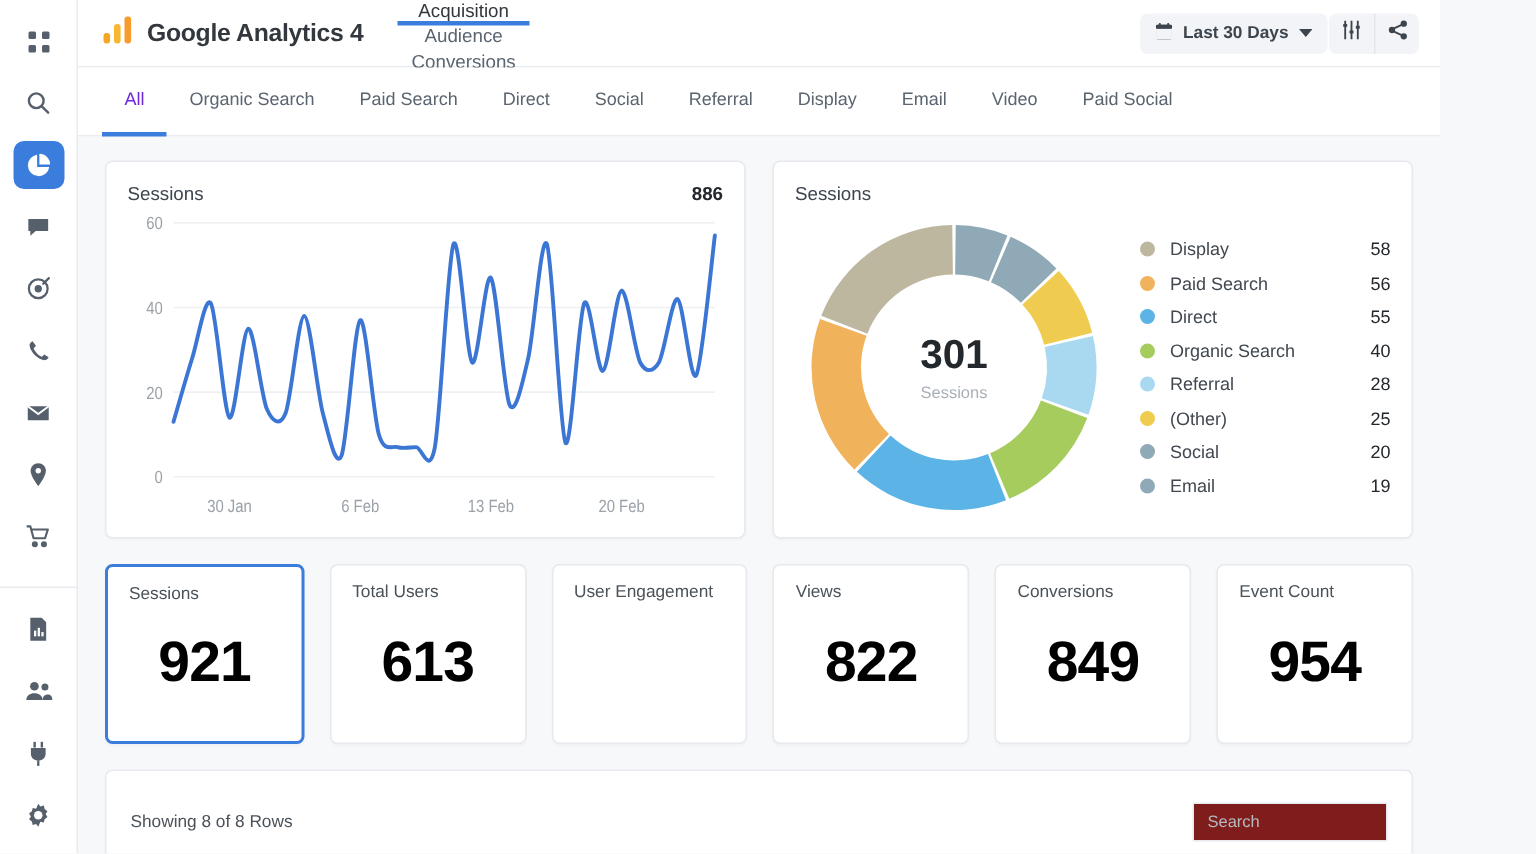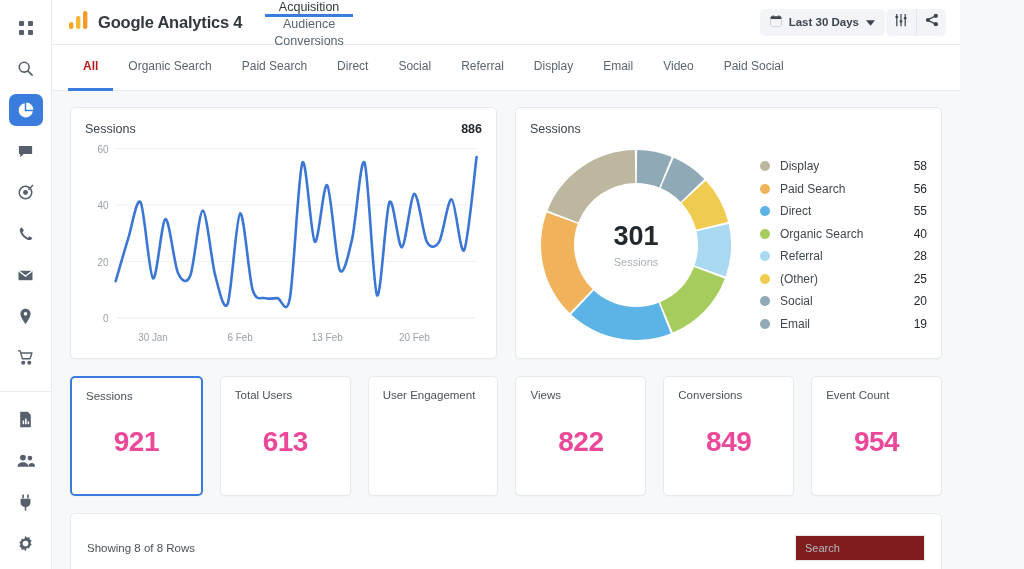--- a/index.html
+++ b/index.html
@@ -83,21 +83,21 @@
     display: flex; align-items: center;
     padding: 0 16px;
     flex: 0 0 46px;
   }
   .subtab {
     font-size: 12px; color: #5a6570;
     padding: 0 15px; height: 46px;
     display: flex; align-items: center; white-space: nowrap;
     border-bottom: 3px solid transparent;
   }
-  .subtab.active { color: #b91c1c; border-bottom-color: #3b7ddd; font-weight: bold; }
+  .subtab.active { color: #6d28d9; border-bottom-color: #3b7ddd; }
 
   
   .content { flex: 1 1 auto; padding: 16px 18px 10px 18px; overflow: hidden; }
   .row { display: flex; gap: 18px; }
 
   .card {
     background: #fff; border: 1px solid #e6e9ed; border-radius: 5px;
     box-shadow: 0 1px 2px rgba(0,0,0,0.03);
   }
 
@@ -130,21 +130,21 @@
     flex: 1 1 0; height: 120px;
     background: #fff; border: 1px solid #e6e9ed; border-radius: 5px;
     padding: 12px 14px; display: flex; flex-direction: column;
     box-shadow: 0 1px 2px rgba(0,0,0,0.03);
     min-width: 0;
   }
   .kpi.selected { border: 2px solid #3b7ddd; }
   .kpi-label { font-size: 11.5px; color: #4a5259; }
   .kpi-value {
     flex: 1 1 auto; display: flex; align-items: center; justify-content: center;
-    font-size: 28px; font-weight: bold; color: #ec4899; letter-spacing: -0.5px;
+    font-size: 38px; font-weight: bold; color: #000000; letter-spacing: -0.5px;
     white-space: nowrap;
   }
 
   
   .table-card {
     margin-top: 17px; height: 70px;
     background: #fff; border: 1px solid #e6e9ed; border-radius: 5px;
     display: flex; align-items: center; padding: 0 16px;
     box-shadow: 0 1px 2px rgba(0,0,0,0.03);
   }

